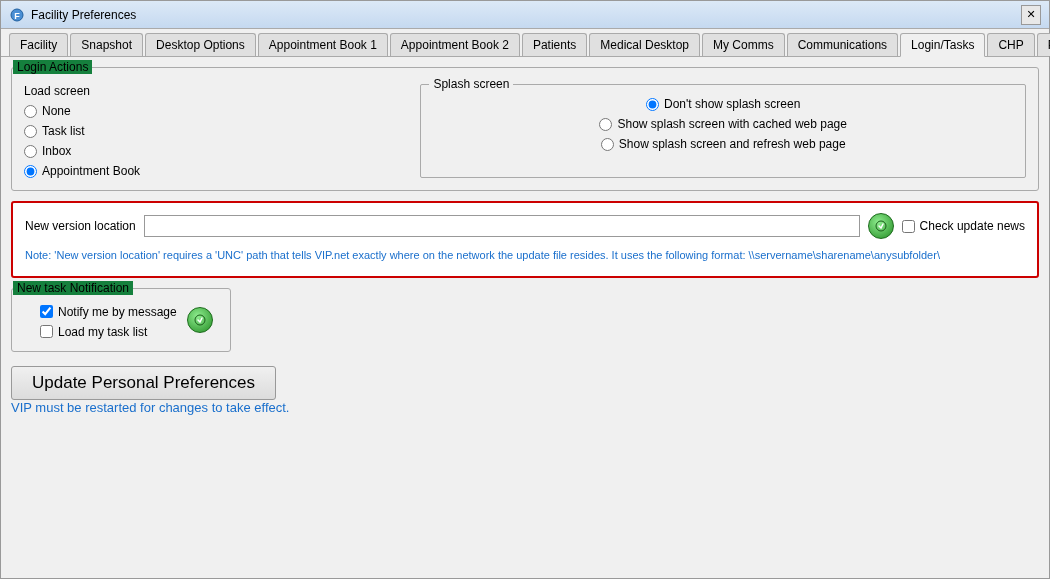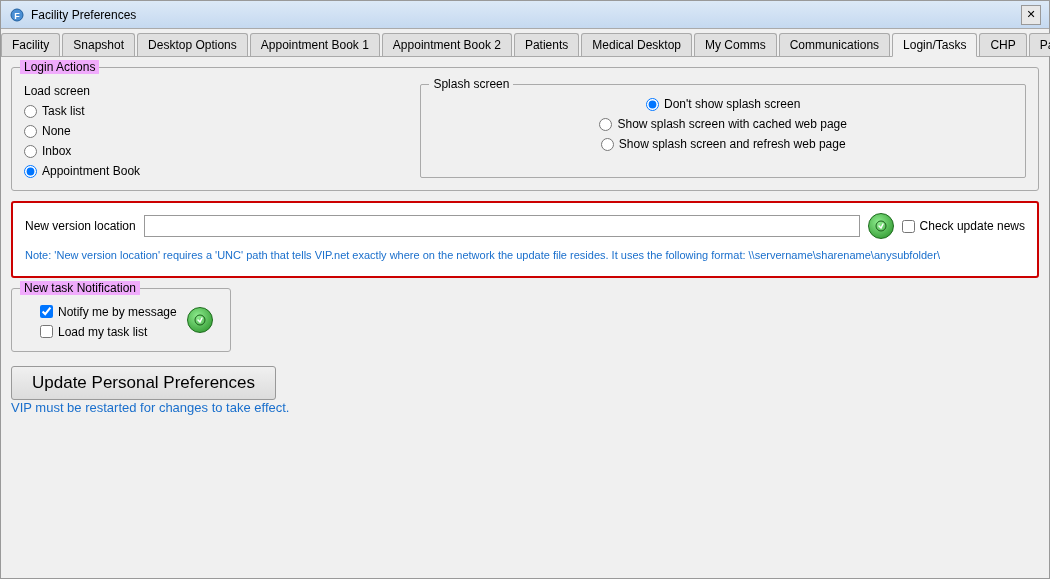--- a/index.html
+++ b/index.html
@@ -53,21 +53,21 @@
       cursor: pointer;
       border: 1px solid #999;
       background: #e8e8e8;
       font-size: 11px;
     }
     .tab-bar {
       background: #f0f0f0;
       display: flex;
       flex-wrap: nowrap;
       border-bottom: 1px solid #aaa;
-      padding: 4px 4px 0 0;
+      padding: 4px 4px 0 8px;
       flex-shrink: 0;
     }
     .tab {
       padding: 4px 10px;
       border: 1px solid #aaa;
       border-bottom: none;
       background: #e0e0e0;
       cursor: pointer;
       margin-right: 2px;
       font-size: 12px;
@@ -88,22 +88,22 @@
     .group-box {
       border: 1px solid #aaa;
       border-radius: 3px;
       padding: 10px 12px 12px 12px;
       margin-bottom: 10px;
       position: relative;
     }
     .group-box-title {
       position: absolute;
       top: -8px;
-      left: 8px;
-      background: #f0abfc;
+      left: 1px;
+      background: #15803d;
       padding: 0 4px;
       font-size: 12px;
     }
     .login-actions-content {
       display: flex;
       gap: 0;
       margin-top: 6px;
     }
     .load-screen-section {
       flex: 1;
@@ -287,25 +287,25 @@
 
     <div class="group-box">
       <span class="group-box-title">Login Actions</span>
       <div class="login-actions-content">
 
         <div class="load-screen-section">
           <div class="section-label">Load screen</div>
           <div class="radio-group">
             <label class="radio-item">
               <input type="radio" name="load-screen" style="">
+              <span>None</span>
+            </label>
+            <label class="radio-item">
+              <input type="radio" name="load-screen" style="">
               <span>Task list</span>
-            </label>
-            <label class="radio-item">
-              <input type="radio" name="load-screen" style="">
-              <span>None</span>
             </label>
             <label class="radio-item">
               <input type="radio" name="load-screen" style="">
               <span>Inbox</span>
             </label>
             <label class="radio-item">
               <input type="radio" name="load-screen" checked="" style="">
               <span>Appointment Book</span>
             </label>
           </div>

